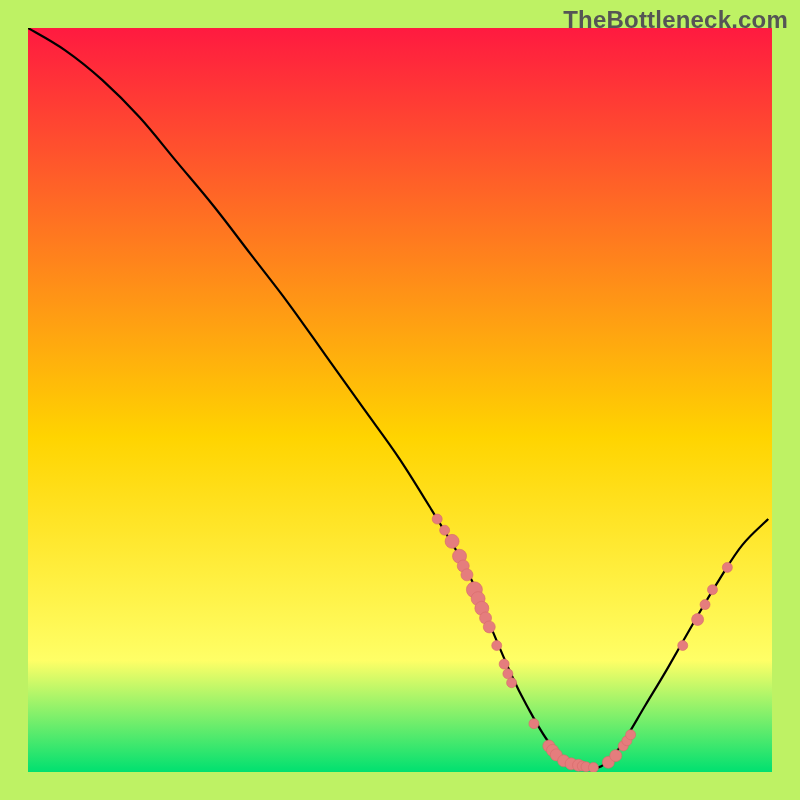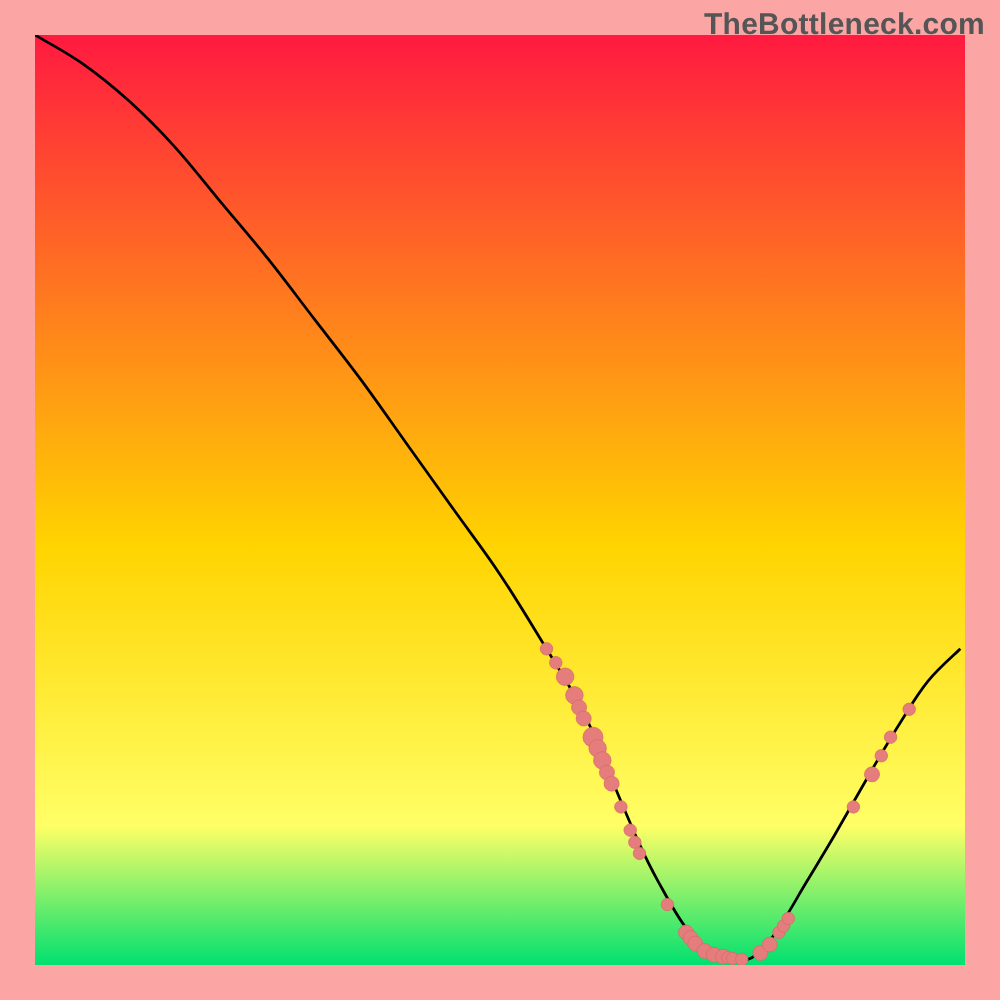--- a/index.html
+++ b/index.html
@@ -1,21 +1,21 @@
 <!DOCTYPE html>
 <html><head>
 <meta charset="utf-8">
 <style>
   * { margin: 0; padding: 0; box-sizing: border-box; }
   html, body { width: 800px; height: 800px; overflow: hidden; background: #000; }
   .frame {
     position: relative;
     width: 800px;
     height: 800px;
-    background: #fca5a5;
+    background: #bef264;
   }
   .watermark {
     position: absolute;
     top: 6px;
     right: 12px;
     font-family: Arial, Helvetica, sans-serif;
     font-size: 24px;
     font-weight: bold;
     color: #555;
     letter-spacing: 0.2px;

